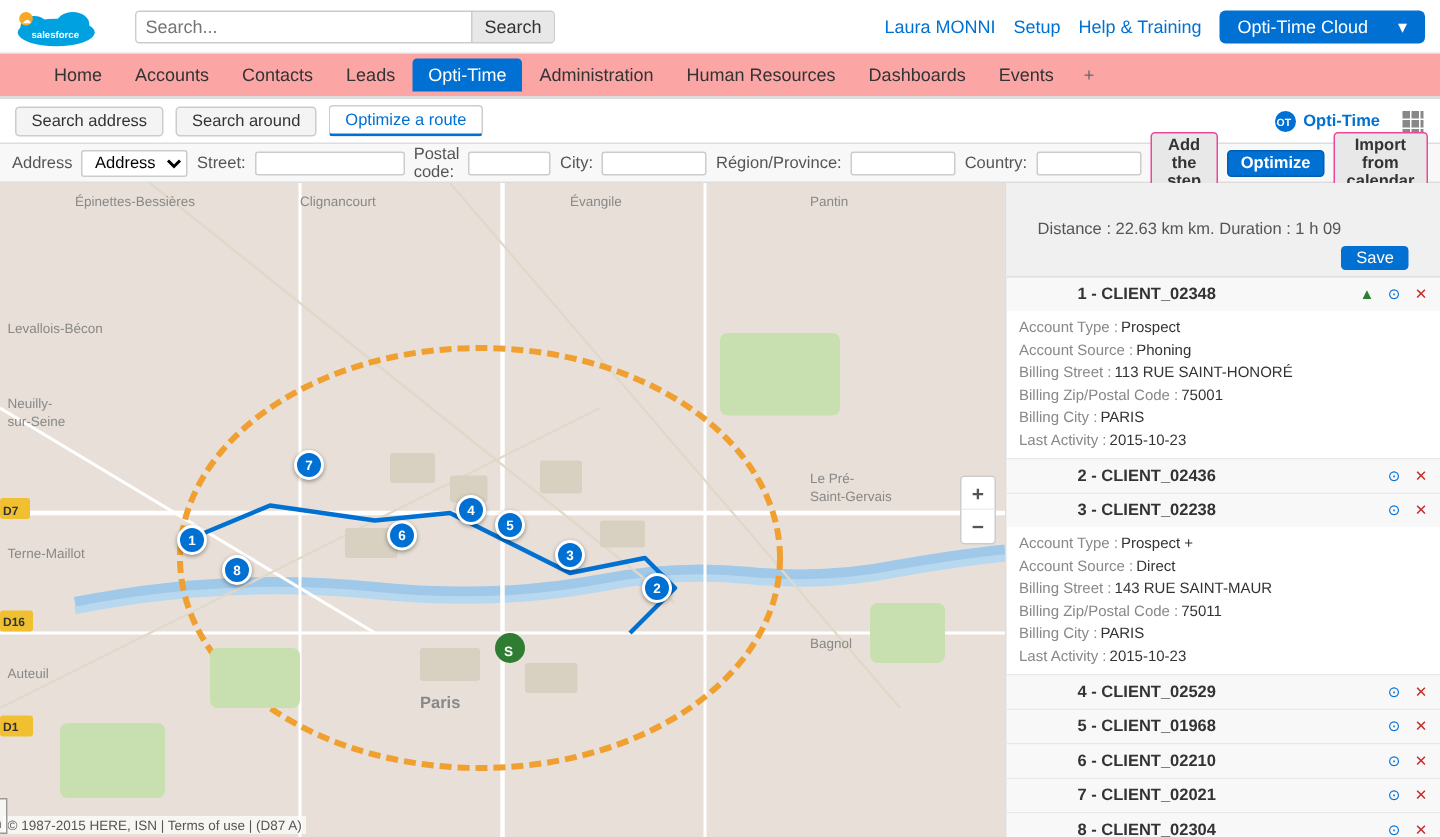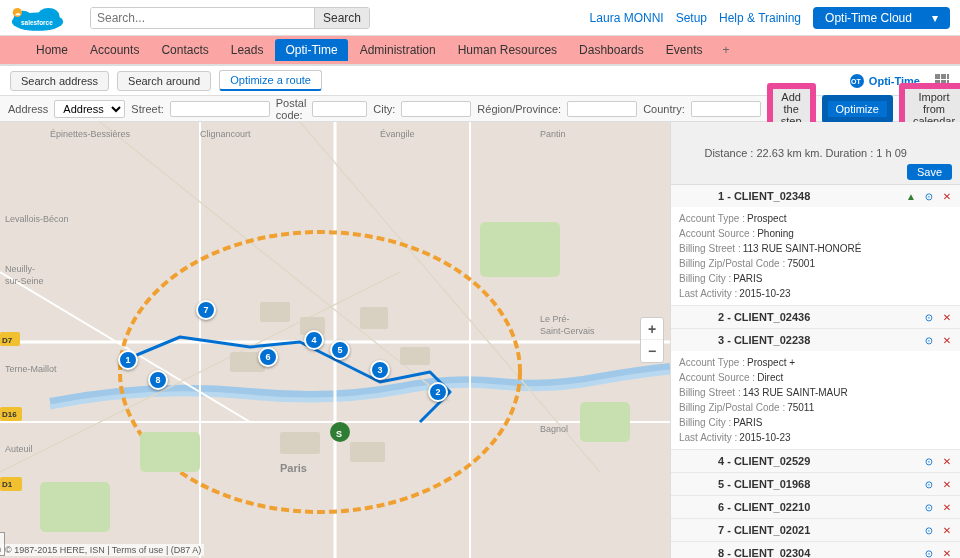--- a/index.html
+++ b/index.html
@@ -163,26 +163,27 @@
       border-radius: 2px;
       padding: 1px 4px;
       font-size: 11px;
       width: 80px;
     }
     .addr-input.small { width: 55px; }
     .addr-input.medium { width: 70px; }
     .addr-input.large { width: 100px; }
     .addr-btn {
       background: #e8e8e8;
-      border: 6px solid #ec4899;
+      border: 1px solid #ec4899;
       border-radius: 3px;
       padding: 2px 8px;
       font-size: 11px;
       cursor: pointer;
       color: #333;
+      font-weight: bold;
     }
     .addr-btn.primary {
       background: #0070d2;
       color: #fff;
       border-color: #005fb2;
     }
 
     
     #main {
       display: flex;
@@ -250,21 +251,21 @@
       border-left: 1px solid #ddd;
       display: flex;
       flex-direction: column;
       overflow: hidden;
     }
     #panel-header {
       background: #f0f0f0;
       padding: 4px 8px;
       display: flex;
       align-items: center;
-      justify-content: flex-end;
+      justify-content: center;
       border-bottom: 1px solid #ddd;
     }
     #panel-header span { font-size: 11px; color: #555; }
     #save-btn {
       background: #0070d2;
       color: #fff;
       border: none;
       border-radius: 3px;
       padding: 2px 10px;
       font-size: 11px;

